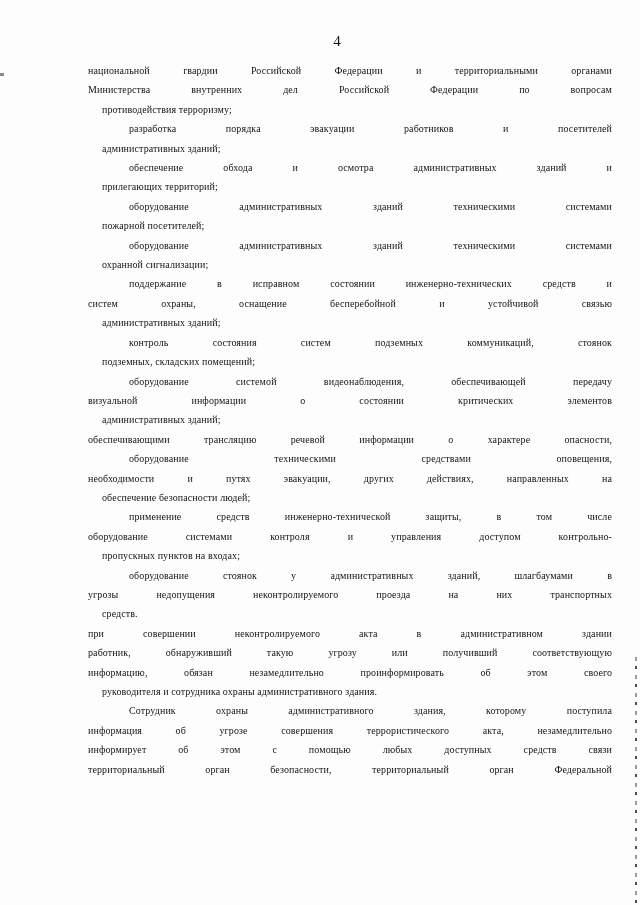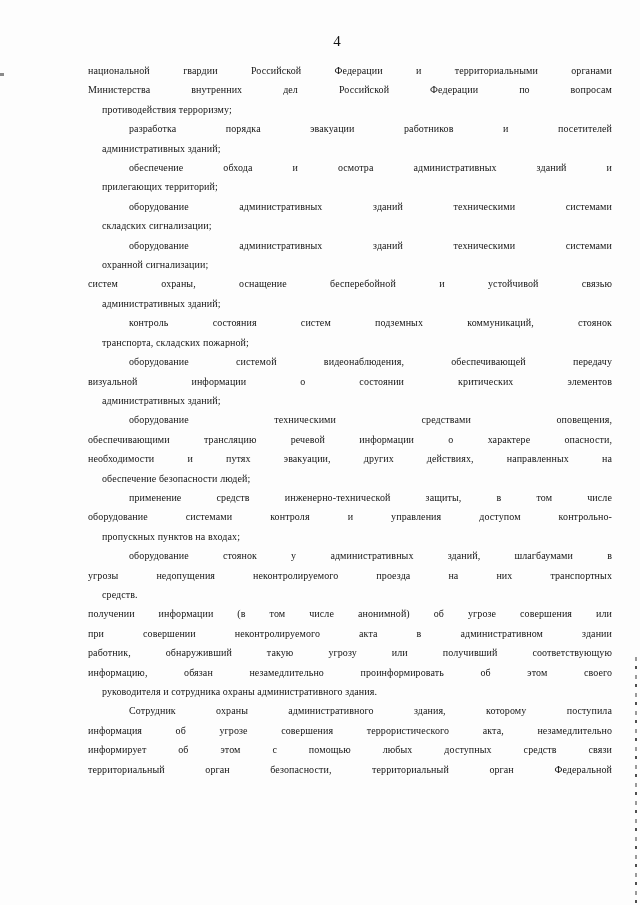--- a/index.html
+++ b/index.html
@@ -74,57 +74,57 @@
       <div class="para">
         <div class="line first-indent">разработка порядка эвакуации работников и посетителей</div>
         <div class="line last">административных зданий;</div>
       </div>
       <div class="para">
         <div class="line first-indent">обеспечение обхода и осмотра административных зданий и</div>
         <div class="line last">прилегающих территорий;</div>
       </div>
       <div class="para">
         <div class="line first-indent">оборудование административных зданий техническими системами</div>
-        <div class="line last">складских сигнализации;</div>
+        <div class="line last">пожарной посетителей;</div>
       </div>
       <div class="para">
         <div class="line first-indent">оборудование административных зданий техническими системами</div>
         <div class="line last">охранной сигнализации;</div>
       </div>
       <div class="para">
+        <div class="line first-indent">поддержание в исправном состоянии инженерно-технических средств и</div>
         <div class="line">систем охраны, оснащение бесперебойной и устойчивой связью</div>
         <div class="line last">административных зданий;</div>
       </div>
       <div class="para">
         <div class="line first-indent">контроль состояния систем подземных коммуникаций, стоянок</div>
-        <div class="line last">транспорта, складских пожарной;</div>
+        <div class="line last">подземных, складских помещений;</div>
       </div>
       <div class="para">
         <div class="line first-indent">оборудование системой видеонаблюдения, обеспечивающей передачу</div>
         <div class="line">визуальной информации о состоянии критических элементов</div>
         <div class="line last">административных зданий;</div>
       </div>
       <div class="para">
+        <div class="line">обеспечивающими трансляцию речевой информации о характере опасности,</div>
         <div class="line first-indent">оборудование техническими средствами оповещения,</div>
-        <div class="line">обеспечивающими трансляцию речевой информации о характере опасности,</div>
         <div class="line">необходимости и путях эвакуации, других действиях, направленных на</div>
         <div class="line last">обеспечение безопасности людей;</div>
       </div>
       <div class="para">
         <div class="line first-indent">применение средств инженерно-технической защиты, в том числе</div>
         <div class="line">оборудование системами контроля и управления доступом контрольно-</div>
         <div class="line last">пропускных пунктов на входах;</div>
       </div>
       <div class="para">
         <div class="line first-indent">оборудование стоянок у административных зданий, шлагбаумами в</div>
         <div class="line">угрозы недопущения неконтролируемого проезда на них транспортных</div>
         <div class="line last">средств.</div>
       </div>
       <div class="para">
-        <div class="line">получении информации (в том числе анонимной) об угрозе совершения или</div>
         <div class="line">при совершении неконтролируемого акта в административном здании</div>
         <div class="line">работник, обнаруживший такую угрозу или получивший соответствующую</div>
         <div class="line">информацию, обязан незамедлительно проинформировать об этом своего</div>
         <div class="line last">руководителя и сотрудника охраны административного здания.</div>
       </div>
       <div class="para">
         <div class="line first-indent">Сотрудник охраны административного здания, которому поступила</div>
         <div class="line">информация об угрозе совершения террористического акта, незамедлительно</div>
         <div class="line">информирует об этом с помощью любых доступных средств связи</div>
         <div class="line">территориальный орган безопасности, территориальный орган Федеральной</div>

